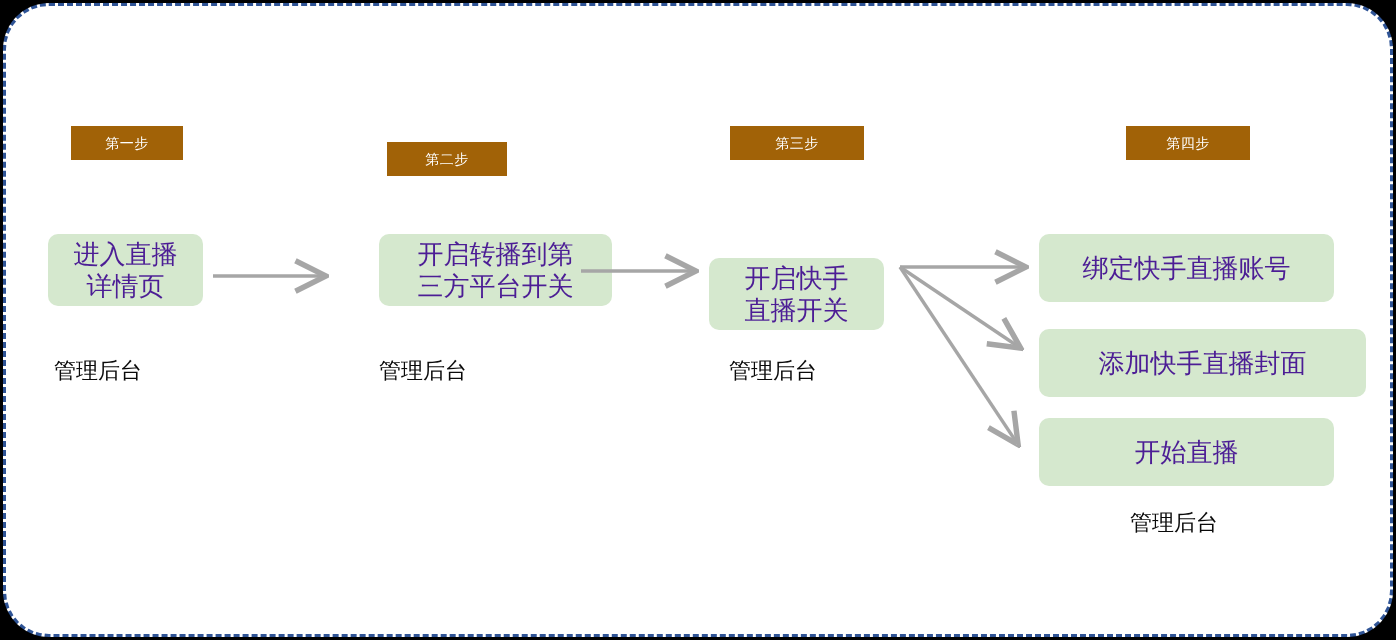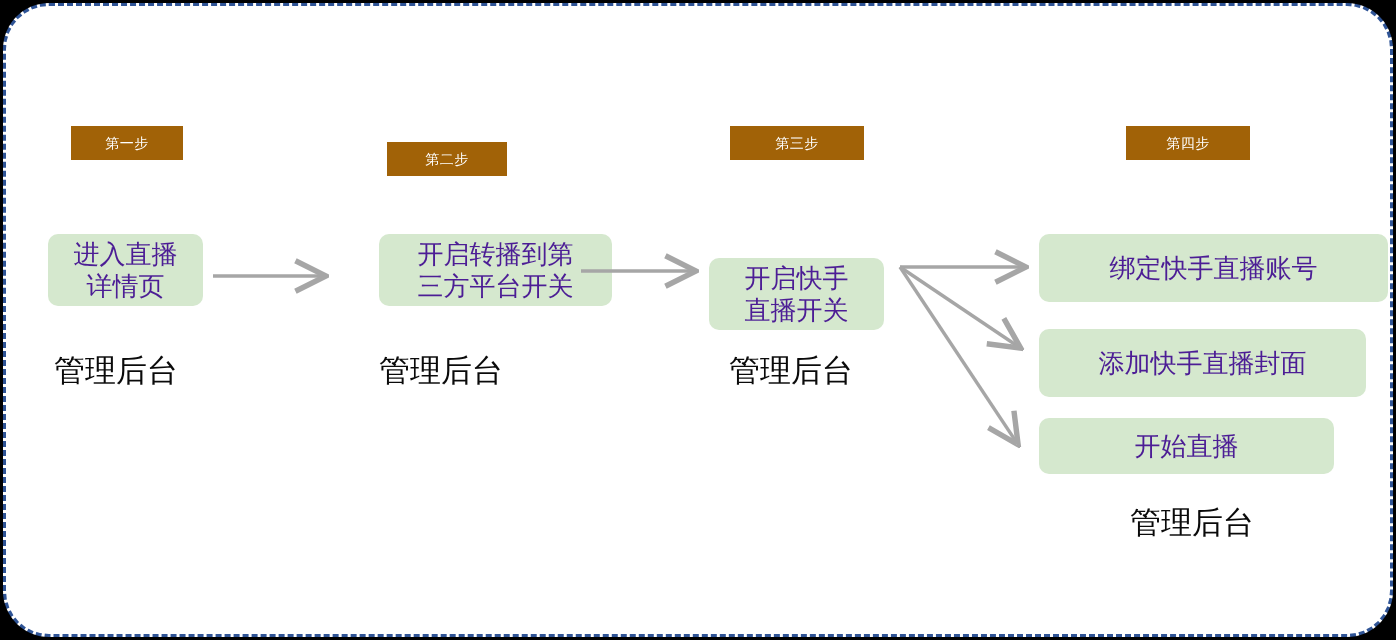--- a/index.html
+++ b/index.html
@@ -47,21 +47,21 @@
     justify-content: center;
     text-align: center;
     font-size: 26px;
     line-height: 32px;
     white-space: pre-line;
     box-sizing: border-box;
   }
   .caption {
     position: absolute;
     color: #0a0a0a;
-    font-size: 31px;
+    font-size: 22px;
     line-height: 30px;
     white-space: nowrap;
   }
   svg.arrows {
     position: absolute;
     left: 0;
     top: 0;
     width: 1396px;
     height: 640px;
     pointer-events: none;
@@ -79,23 +79,23 @@
     <div class="step-badge" style="left:724px; top:120px; width:134px;">第三步</div>
     <div class="step-badge" style="left:1120px; top:120px; width:124px;">第四步</div>
 
     <div class="node" style="left:42px; top:228px; width:155px; height:72px;">进入直播
 详情页</div>
     <div class="node" style="left:325px; top:228px; width:233px; height:72px;margin-left:48px;">开启转播到第
 三方平台开关</div>
     <div class="node" style="left:703px; top:228px; width:175px; height:72px;margin-top:24px;">开启快手
 直播开关</div>
 
-    <div class="node" style="left:1033px; top:228px; width:349px; height:68px;text-align:right;">绑定快手直播账号</div>
+    <div class="node" style="left:1033px; top:228px; width:295px; height:68px;text-align:right;">绑定快手直播账号</div>
     <div class="node" style="left:1033px; top:323px; width:327px; height:68px;">添加快手直播封面</div>
-    <div class="node" style="left:1033px; top:412px; width:295px; height:56px;text-align:right;">开始直播</div>
+    <div class="node" style="left:1033px; top:412px; width:295px; height:68px;text-align:right;">开始直播</div>
 
     <div class="caption" style="left:48px; top:350px;">管理后台</div>
     <div class="caption" style="left:373px; top:350px;">管理后台</div>
     <div class="caption" style="left:723px; top:350px;">管理后台</div>
     <div class="caption" style="left:1124px; top:502px;">管理后台</div>
 
     <svg class="arrows" viewBox="0 0 1396 640">
       <defs>
         <marker id="ah" markerWidth="11" markerHeight="11" refX="9.4" refY="5.5" orient="auto" markerUnits="strokeWidth">
           <path d="M1,1 L10,5.5 L1,10" fill="none" stroke="#a6a6a6" stroke-width="1.6" stroke-linecap="butt" stroke-linejoin="miter"></path>

